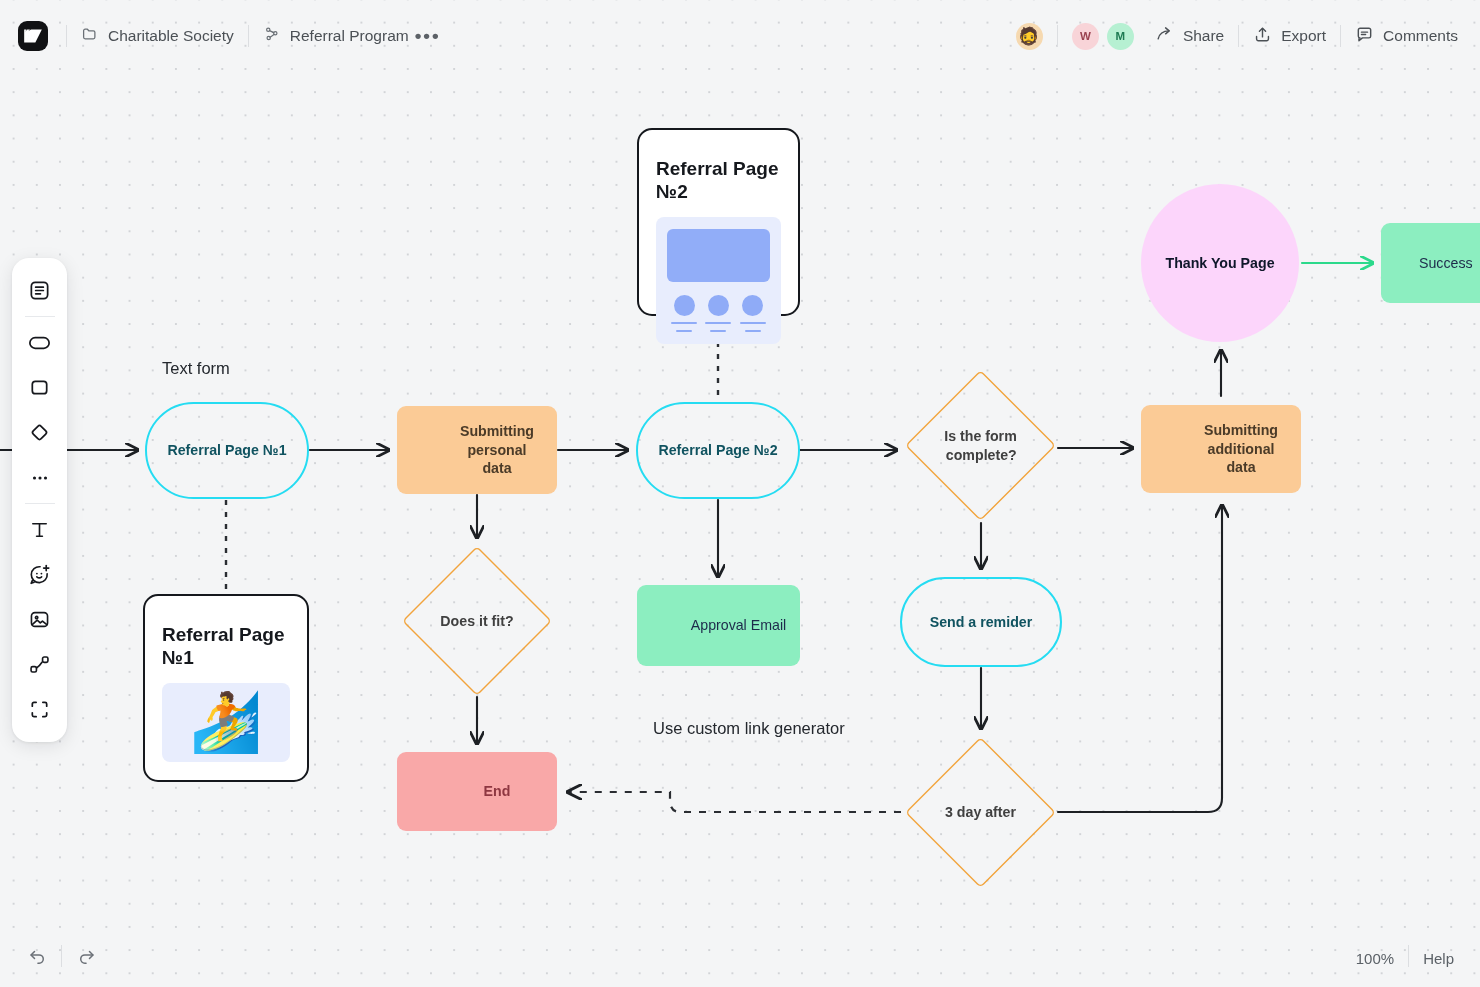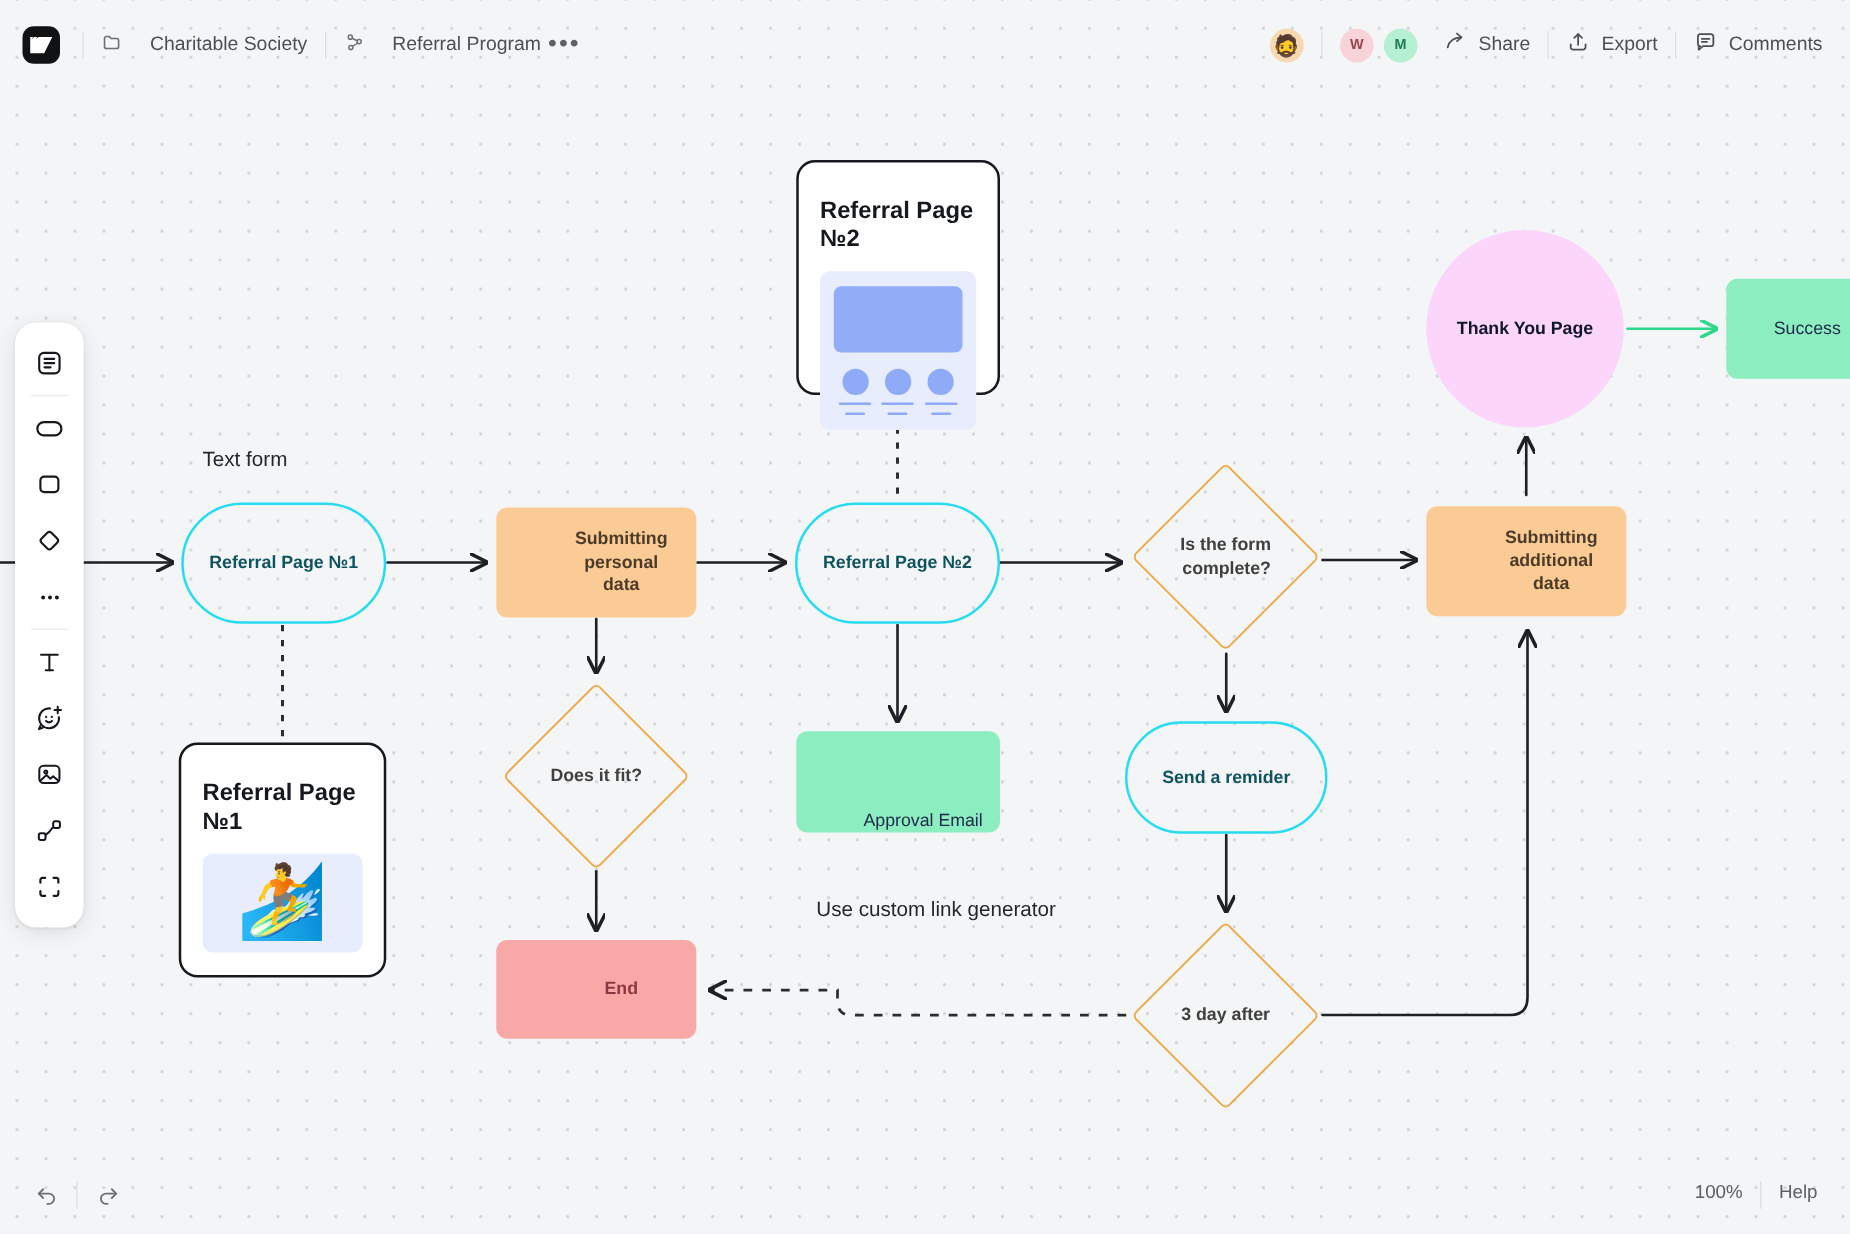--- a/index.html
+++ b/index.html
@@ -30,21 +30,21 @@
   .tb-left { display: flex; align-items: center; padding-left: 18px; gap: 0; }
   .tb-right { margin-left: auto; display: flex; align-items: center; padding-right: 22px; }
 
   .logo {
     width: 30px; height: 30px; border-radius: 9px; background: #111214;
     display: flex; align-items: center; justify-content: center; flex: none;
     color: #fff; margin-right: 4px;
   }
   .divider-v { width: 1px; height: 22px; background: #dcdee1; margin: 0 14px; flex: none; }
   .crumb {
-    display: flex; align-items: center; gap: 21px;
+    display: flex; align-items: center; gap: 9px;
     font-size: 15.5px; color: #4b5055; white-space: nowrap;
   }
   .crumb svg { flex: none; }
   .dots-btn {
     display: flex; align-items: center; justify-content: center;
     width: 26px; height: 24px; color: #5c6167; margin-left: 6px;
   }
   .dots-btn span {
     letter-spacing: 2px; font-size: 19px; line-height: 10px; font-weight: 700;
   }
@@ -79,21 +79,21 @@
   }
   .tool-sep { width: 30px; height: 1px; background: #e7e9ec; margin: 3px 0; }
 
   
   #bottombar {
     position: absolute; left: 0; bottom: 0; width: 1480px; height: 62px;
     display: flex; align-items: center; z-index: 40; pointer-events: none;
   }
   #bottombar > * { pointer-events: auto; }
   .bb-left { display: flex; align-items: center; padding-left: 22px; color: #6b7077; }
-  .bb-right { margin-left: auto; display: flex; align-items: flex-start; padding-right: 26px;
+  .bb-right { margin-left: auto; display: flex; align-items: flex-end; padding-right: 26px;
               font-size: 15px; color: #5b6167; }
   .bb-icon { width: 30px; height: 30px; display: flex; align-items: center; justify-content: center; }
 
   
   .node {
     position: absolute; display: flex; align-items: center; justify-content: center;
     text-align: center; z-index: 20;
   }
   .node-label { white-space: pre-line; line-height: 1.3; }
 
@@ -263,21 +263,21 @@
   </div>
 
   <div class="node n-box red" style="left:397px; top:752px; width:160px; height:79px;">
     <div class="node-label">End</div>
   </div>
 
   <div class="node n-pill" style="left:636px; top:402px; width:164px; height:97px;">
     <div class="node-label">Referral Page №2</div>
   </div>
 
-  <div class="node n-box green" style="left:637px; top:585px; width:163px; height:81px;align-items:flex-end;">
+  <div class="node n-box green" style="left:637px; top:585px; width:163px; height:81px;">
     <div class="node-label">Approval Email</div>
   </div>
 
   <div class="node n-diamond" style="left:905px; top:370px; width:151px; height:151px;">
     <div class="dia-shape"></div>
     <div class="node-label">Is the form
 complete?</div>
   </div>
 
   <div class="node n-pill" style="left:900px; top:577px; width:162px; height:90px;">

